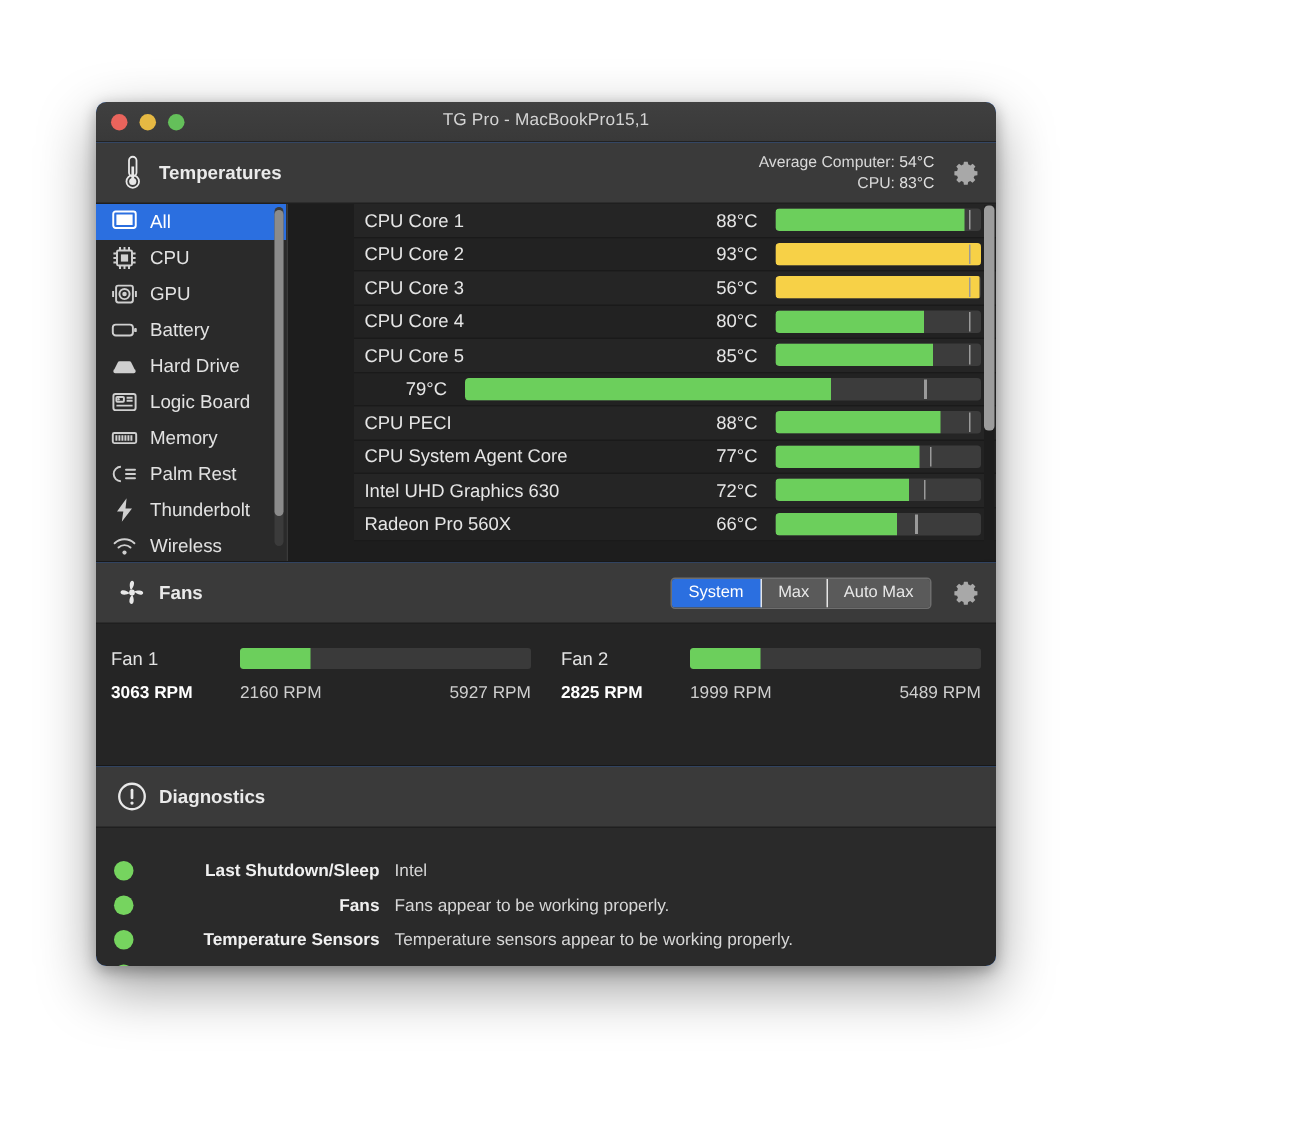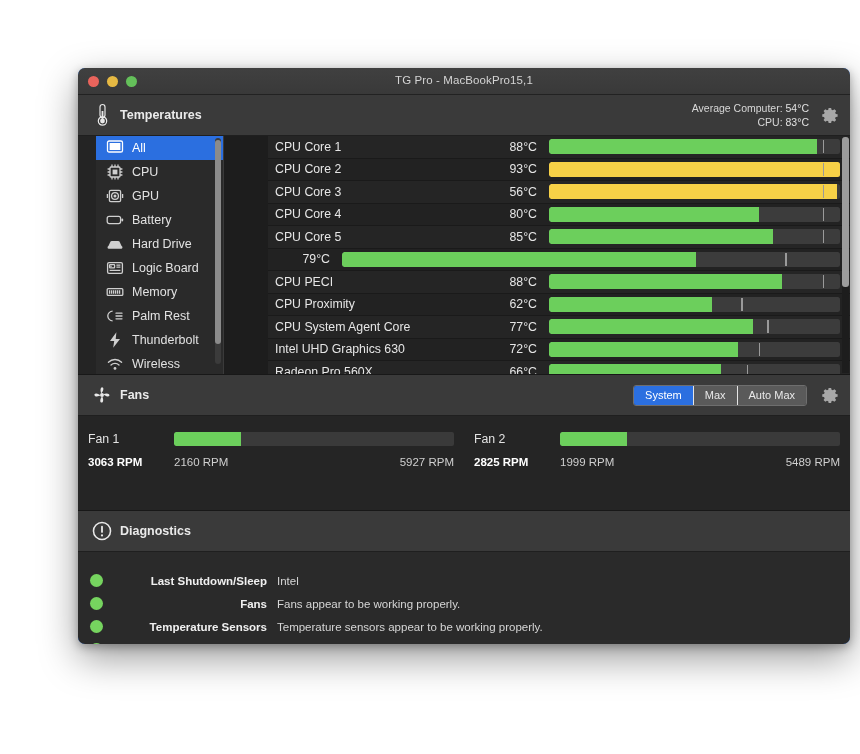--- a/index.html
+++ b/index.html
@@ -14,23 +14,23 @@
 
   #root {
     position: relative;
     width: 860px;
     height: 754px;
   }
 
   
   .window {
     position: absolute;
-    left: 78px;
+    left: 64px;
     top: 68px;
-    width: 772px;
+    width: 600px;
     height: 576px;
     background: #3b82f6;
     border-radius: 7px;
     box-shadow: 0 14px 38px rgba(0,0,0,0.40), 0 3px 10px rgba(0,0,0,0.30);
     overflow: hidden;
   }
 
   
   .titlebar {
     position: relative;
@@ -116,21 +116,20 @@
     height: 238px;
     display: flex;
     background: #242424;
   }
   .sidebar {
     position: relative;
     width: 127px;
     background: #2a2a2a;
     overflow: hidden;
     flex: 0 0 127px;
-    margin-left: 18px;
   }
   .side-item {
     height: 24px;
     display: flex;
     align-items: center;
     padding-left: 8px;
     color: #e2e2e2;
     font-size: 12.5px;
   }
   .side-item.active { background: #2b6fe0; color: #fff; }
@@ -546,28 +545,20 @@
                 <div class="bar-fill" style="width: 71%; background: rgb(108, 207, 92);"></div>
                 <div class="bar-tick" style="left: 89%;"></div>
               </div>
             </div>
             <div class="sensor-row">
               <div class="sensor-name">CPU PECI</div>
               <div class="sensor-val">88°C</div>
               <div class="bar-wrap">
                 <div class="bar-fill" style="width: 80%; background: rgb(108, 207, 92);"></div>
                 <div class="bar-tick" style="left: 94%;"></div>
-              </div>
-            </div>
-            <div class="sensor-row">
-              <div class="sensor-name">CPU Proximity</div>
-              <div class="sensor-val">62°C</div>
-              <div class="bar-wrap">
-                <div class="bar-fill" style="width: 56%; background: rgb(108, 207, 92);"></div>
-                <div class="bar-tick" style="left: 66%;"></div>
               </div>
             </div>
             <div class="sensor-row">
               <div class="sensor-name">CPU System Agent Core</div>
               <div class="sensor-val">77°C</div>
               <div class="bar-wrap">
                 <div class="bar-fill" style="width: 70%; background: rgb(108, 207, 92);"></div>
                 <div class="bar-tick" style="left: 75%;"></div>
               </div>
             </div>

